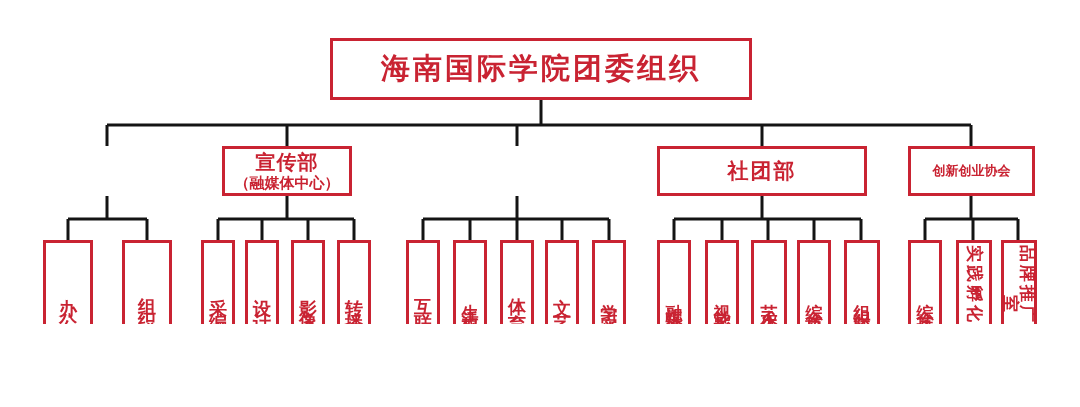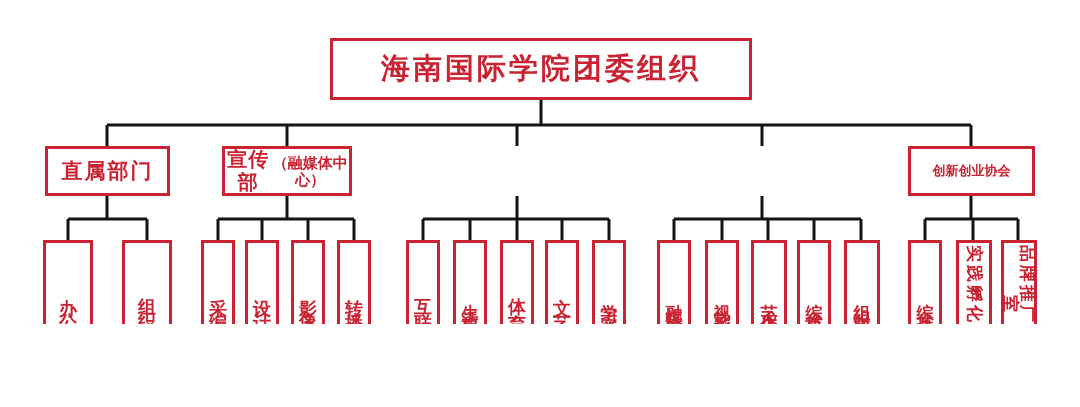--- a/index.html
+++ b/index.html
@@ -13,21 +13,21 @@
   }
   .connectors{position:absolute;left:0;top:0;width:1080px;height:407px;}
   .node{
     position:absolute;box-sizing:border-box;background:#ffffff;
     border:3px solid var(--red);color:var(--red);font-weight:bold;
     display:flex;align-items:center;justify-content:center;text-align:center;
   }
   .root{left:330px;top:38px;width:422px;height:62px;font-size:29px;letter-spacing:3px;}
   .branch{top:146px;height:50px;font-size:21px;letter-spacing:2px;}
   .branch.small{font-size:13px;letter-spacing:0;}
-  .branch.two-line{flex-direction:row;line-height:1.15;}
+  .branch.two-line{flex-direction:column;line-height:1.15;}
   .branch .b-main{font-size:20px;letter-spacing:1px;}
   .branch .b-sub{font-size:15px;letter-spacing:0;}
   .leaf{top:240px;height:130px;}
   .vtext{
     writing-mode:vertical-rl;text-orientation:upright;
     font-size:18px;line-height:1;display:block;
   }
   .chars-3 .vtext{letter-spacing:14px;text-indent:0;}
   .chars-5 .vtext{letter-spacing:6px;font-size:17px;}
   .rot .vtext{text-orientation:sideways;letter-spacing:3px;font-size:17px;}
@@ -52,26 +52,26 @@
       M762 196 V219  M674 219 H861  M674 219 V240  M722 219 V240  M768 219 V240  M814 219 V240  M861 219 V240
 
       M971 196 V219  M925 219 H1018 M925 219 V240  M973 219 V240  M1018 219 V240
     "></path>
   </svg>
 
   <div class="node root">
     <span>海南国际学院团委组织</span>
   </div>
 
-  <div class="node branch" style="left:45px;width:125px">
-    <span>直属部门</span>
-  </div>
   <div class="node branch two-line" style="left:222px;width:130px">
     <span class="b-main">宣传部</span>
     <span class="b-sub">（融媒体中心）</span>
+  </div>
+  <div class="node branch" style="left:657px;width:210px">
+    <span>社团部</span>
   </div>
   <div class="node branch small" style="left:908px;width:127px">
     <span>创新创业协会</span>
   </div>
 
   <div class="node leaf chars-3" style="left:43px;width:50px">
     <span class="vtext">办公室</span>
   </div>
   <div class="node leaf chars-3" style="left:122px;width:50px">
     <span class="vtext">组织部</span>

